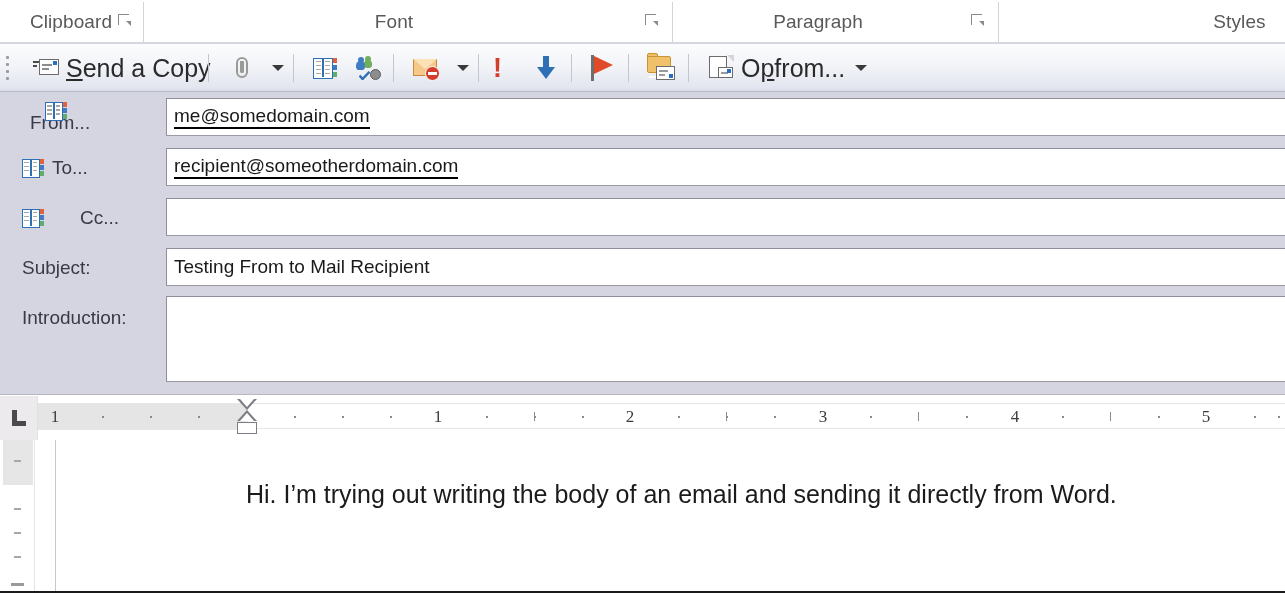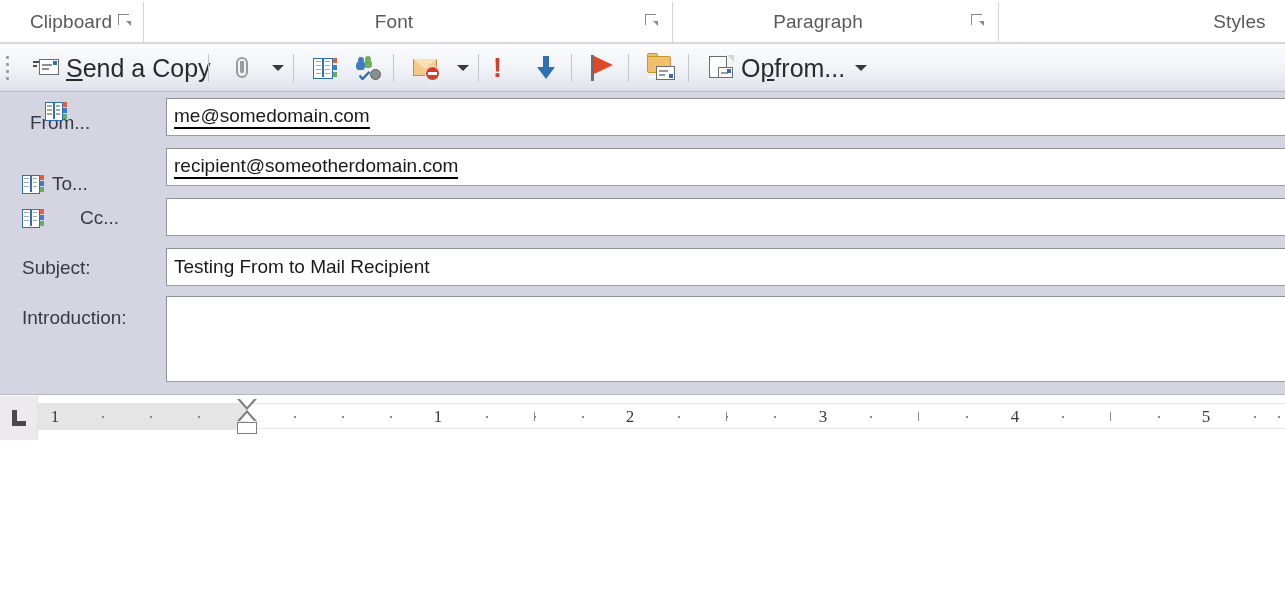--- a/index.html
+++ b/index.html
@@ -581,21 +581,21 @@
           <span class="tab t3" style="top:12px;"></span>
         </span>
         <span style="margin-left:8px;">From...</span>
       </div>
       <div class="env-field" style="left:166px; top:6px; width:1125px; height:38px;">
         <span class="env-val resolved">me@somedomain.com</span>
       </div>
     </div>
 
     <div class="env-row" style="top:50px;">
-      <div class="env-lbl" style="left:22px; top:26px; height:32px;">
+      <div class="env-lbl" style="left:22px; top:10px; height:32px;">
         <span class="ico-addrbook" style="width:22px;height:19px;">
           <span class="bk" style="width:18px;height:19px;"></span>
           <span class="spine" style="left:8px;height:16px;"></span>
           <span class="ln" style="left:2px; top:3px;  width:5px;"></span>
           <span class="ln" style="left:2px; top:7px;  width:5px;"></span>
           <span class="ln" style="left:2px; top:11px; width:5px;"></span>
           <span class="ln" style="left:11px; top:3px; width:4px;"></span>
           <span class="ln" style="left:11px; top:7px; width:4px;"></span>
           <span class="ln" style="left:11px; top:11px;width:4px;"></span>
           <span class="tab t1" style="top:0px;"></span>
@@ -705,14 +705,31 @@
       <span class="marker-tri-dn" style="left:0; top:0;"></span>
       <span class="marker-tri-dn-in" style="left:2.6px; top:0;"></span>
     </div>
     <div style="position:absolute; left:237px; top:14px;">
       <span class="marker-tri-up" style="left:0; top:0;"></span>
       <span class="marker-tri-up-in" style="left:2.6px; top:3px;"></span>
     </div>
     <div class="marker-box" style="left:237px; top:26px;"></div>
   </div>
 
+  <div class="doc-area">
+
+    <div class="vruler">
+      <div class="vmargin"></div>
+      <span class="vtick" style="top:20px;"></span>
+      <span class="vtick" style="top:68px;"></span>
+      <span class="vtick" style="top:92px;"></span>
+      <span class="vtick" style="top:116px;"></span>
+      <span class="vtick long" style="top:143px;"></span>
+    </div>
+
+    <div class="page-edge"></div>
+
+    <div class="doc-body">
+      <div class="doc-para">Hi. I’m trying out writing the body of an email and sending it directly from Word.</div>
+    </div>
+  </div>
 
 </div>
 
 </body></html>

